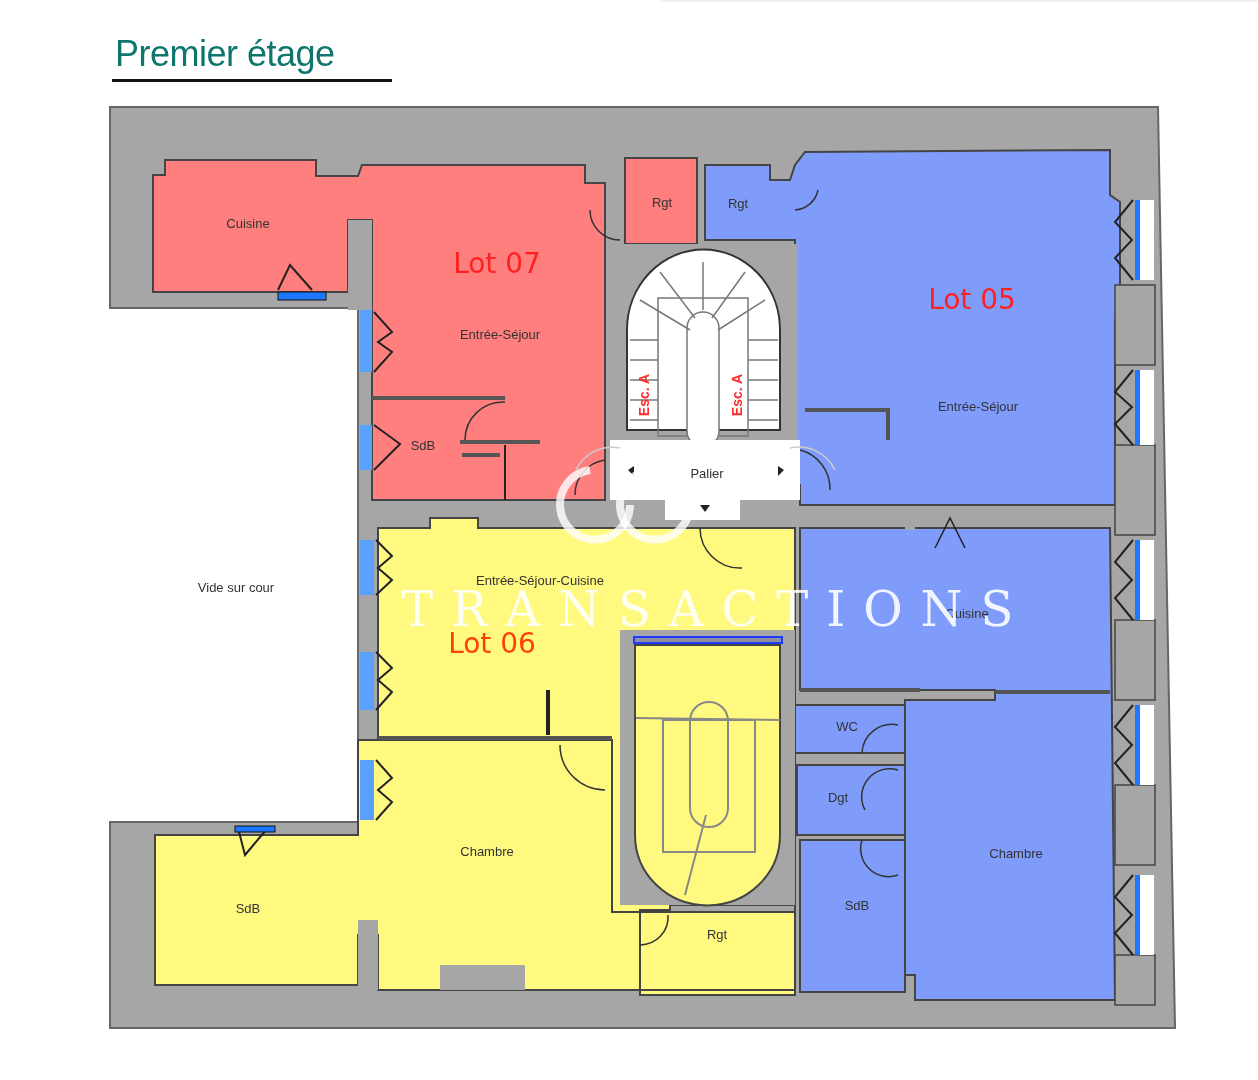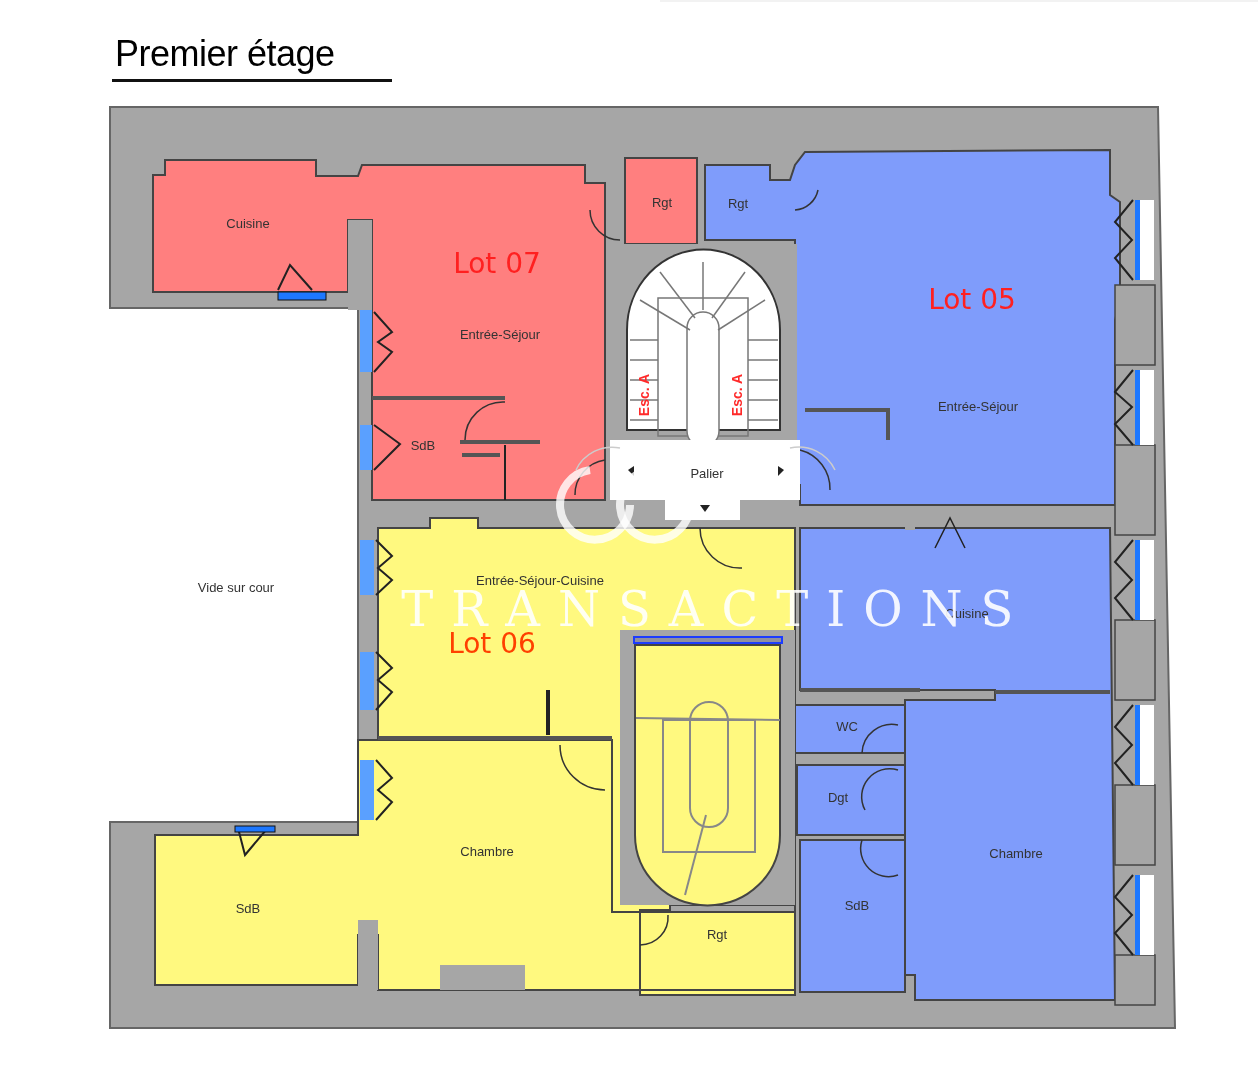--- a/index.html
+++ b/index.html
@@ -1,18 +1,18 @@
 <!DOCTYPE html>
 <html><head>
   <meta charset="utf-8">
   <style>
     html, body { margin: 0; padding: 0; background: #ffffff; }
     body { width: 1258px; height: 1080px; position: relative; overflow: hidden; font-family: "Liberation Sans", sans-serif; }
     .top-line { position: absolute; left: 660px; top: 0; width: 598px; height: 2px; background: #f2f2f2; }
-    .title { position: absolute; left: 115px; top: 33px; font-size: 36px; color: #000000; letter-spacing: -0.5px; }
+    .title { position: absolute; left: 115px; top: 33px; font-size: 36px; color: #0f766e; letter-spacing: -0.5px; }
     .title-underline { position: absolute; left: 112px; top: 79px; width: 280px; height: 3px; background: #111; }
     svg.plan { position: absolute; left: 0; top: 0; }
     .room-label { font-family: "Liberation Sans", sans-serif; font-size: 13px; fill: #333; }
     .lot-label { font-family: "DejaVu Sans", sans-serif; font-size: 28px; }
     .stair-label { font-family: "Liberation Sans", sans-serif; font-size: 14px; font-weight: bold; fill: #ff2a2a; }
     .wm-text { font-family: "DejaVu Serif", serif; font-size: 48px; fill: #ffffff; fill-opacity: 0.9; letter-spacing: 18px; }
   </style>
 </head>
 <body>
 

